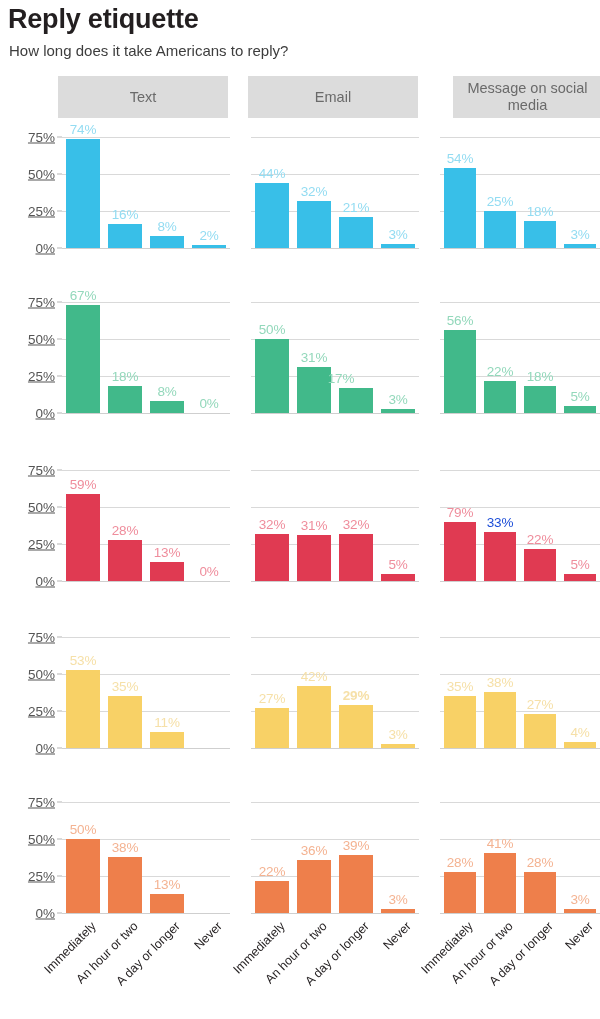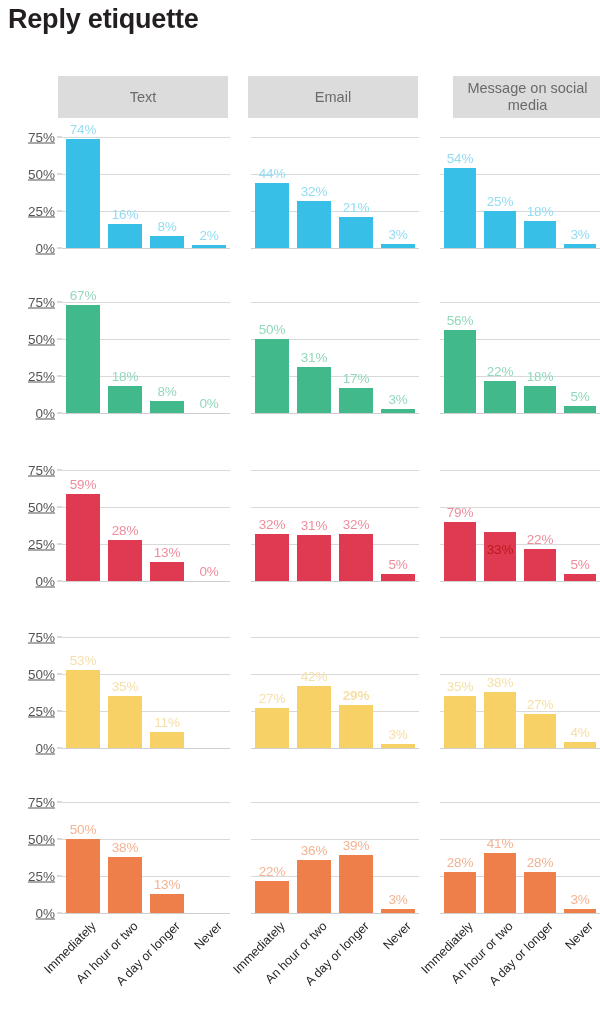--- a/index.html
+++ b/index.html
@@ -88,20 +88,21 @@
     transform-origin: left top;
     transform: rotate(-45deg) translate(-100%, 0);
   }
 </style>
 </head>
 <body>
 
 <div id="root">
 
   <div class="title">Reply etiquette</div>
+  <div class="subtitle">How long does it take Americans to reply?</div>
 
   <div class="col-headers">
     <div class="col-header ch-0">Text</div>
     <div class="col-header ch-1">Email</div>
     <div class="col-header ch-2">Message on social media</div>
   </div>
 
   <div id="panels">
       <div class="panel" style="left: 62px; top: 130px; width: 168px; height: 118px;">
         <div class="gridline base" style="top: 118px;"></div>
@@ -177,21 +178,21 @@
       <div class="panel" style="left: 251px; top: 295px; width: 168px; height: 118px;">
         <div class="gridline base" style="top: 118px;"></div>
         <div class="gridline" style="top: 81.125px;"></div>
         <div class="gridline" style="top: 44.25px;"></div>
         <div class="gridline" style="top: 7.375px;"></div>
         <div class="bar" style="left: 4.2px; width: 33.6px; height: 73.75px; background: rgb(65, 185, 138);"></div>
         <div class="barlabel" style="left: 21px; top: 42.25px; color: rgb(147, 216, 187);">50%</div>
         <div class="bar" style="left: 46.2px; width: 33.6px; height: 45.725px; background: rgb(65, 185, 138);"></div>
         <div class="barlabel" style="left: 63px; top: 70.275px; color: rgb(147, 216, 187);">31%</div>
         <div class="bar" style="left: 88.2px; width: 33.6px; height: 25.075px; background: rgb(65, 185, 138);"></div>
-        <div class="barlabel" style="left: 105px; top: 90.925px; color: rgb(147, 216, 187);">17%</div>
+        <div class="barlabel" style="left: 90px; top: 90.925px; color: rgb(147, 216, 187);">17%</div>
         <div class="bar" style="left: 130.2px; width: 33.6px; height: 4.425px; background: rgb(65, 185, 138);"></div>
         <div class="barlabel" style="left: 147px; top: 111.575px; color: rgb(147, 216, 187);">3%</div>
       </div>
       <div class="panel" style="left: 440px; top: 295px; width: 160px; height: 118px;">
         <div class="gridline base" style="top: 118px;"></div>
         <div class="gridline" style="top: 81.125px;"></div>
         <div class="gridline" style="top: 44.25px;"></div>
         <div class="gridline" style="top: 7.375px;"></div>
         <div class="bar" style="left: 4px; width: 32px; height: 82.6px; background: rgb(65, 185, 138);"></div>
         <div class="barlabel" style="left: 20px; top: 33.4px; color: rgb(147, 216, 187);">56%</div>
@@ -238,21 +239,21 @@
         <div class="barlabel" style="left: 147px; top: 108.625px; color: rgb(239, 141, 156);">5%</div>
       </div>
       <div class="panel" style="left: 440px; top: 463px; width: 160px; height: 118px;">
         <div class="gridline base" style="top: 118px;"></div>
         <div class="gridline" style="top: 81.125px;"></div>
         <div class="gridline" style="top: 44.25px;"></div>
         <div class="gridline" style="top: 7.375px;"></div>
         <div class="bar" style="left: 4px; width: 32px; height: 59px; background: rgb(224, 58, 82);"></div>
         <div class="barlabel" style="left: 20px; top: 57px; color: rgb(239, 141, 156);">79%</div>
         <div class="bar" style="left: 44px; width: 32px; height: 48.675px; background: rgb(224, 58, 82);"></div>
-        <div class="barlabel" style="left: 60px; top: 67.325px; color: #b91c1c; margin-top: 27px;">33%</div>
+        <div class="barlabel" style="left: 60px; top: 67.325px; color: #1d4ed8;">33%</div>
         <div class="bar" style="left: 84px; width: 32px; height: 32.45px; background: rgb(224, 58, 82);"></div>
         <div class="barlabel" style="left: 100px; top: 83.55px; color: rgb(239, 141, 156);">22%</div>
         <div class="bar" style="left: 124px; width: 32px; height: 7.375px; background: rgb(224, 58, 82);"></div>
         <div class="barlabel" style="left: 140px; top: 108.625px; color: rgb(239, 141, 156);">5%</div>
       </div>
       <div class="panel" style="left: 62px; top: 630px; width: 168px; height: 118px;">
         <div class="gridline base" style="top: 118px;"></div>
         <div class="ytick" style="top: 118px;"></div>
         <div class="ylab" style="top: 118px;">0%</div>
         <div class="gridline" style="top: 81.125px;"></div>

